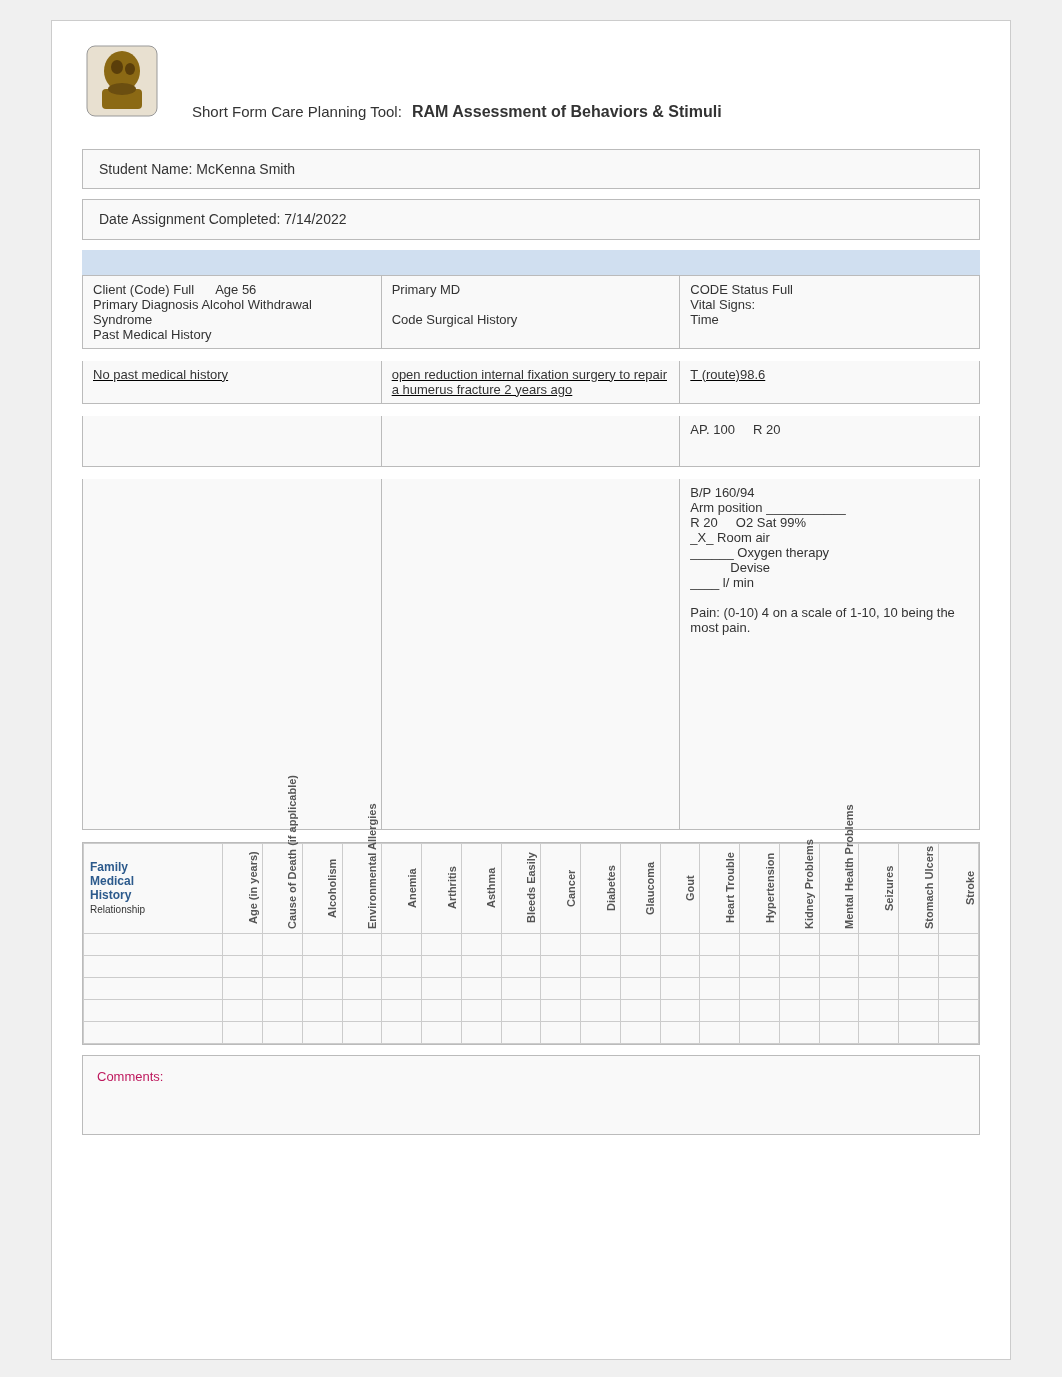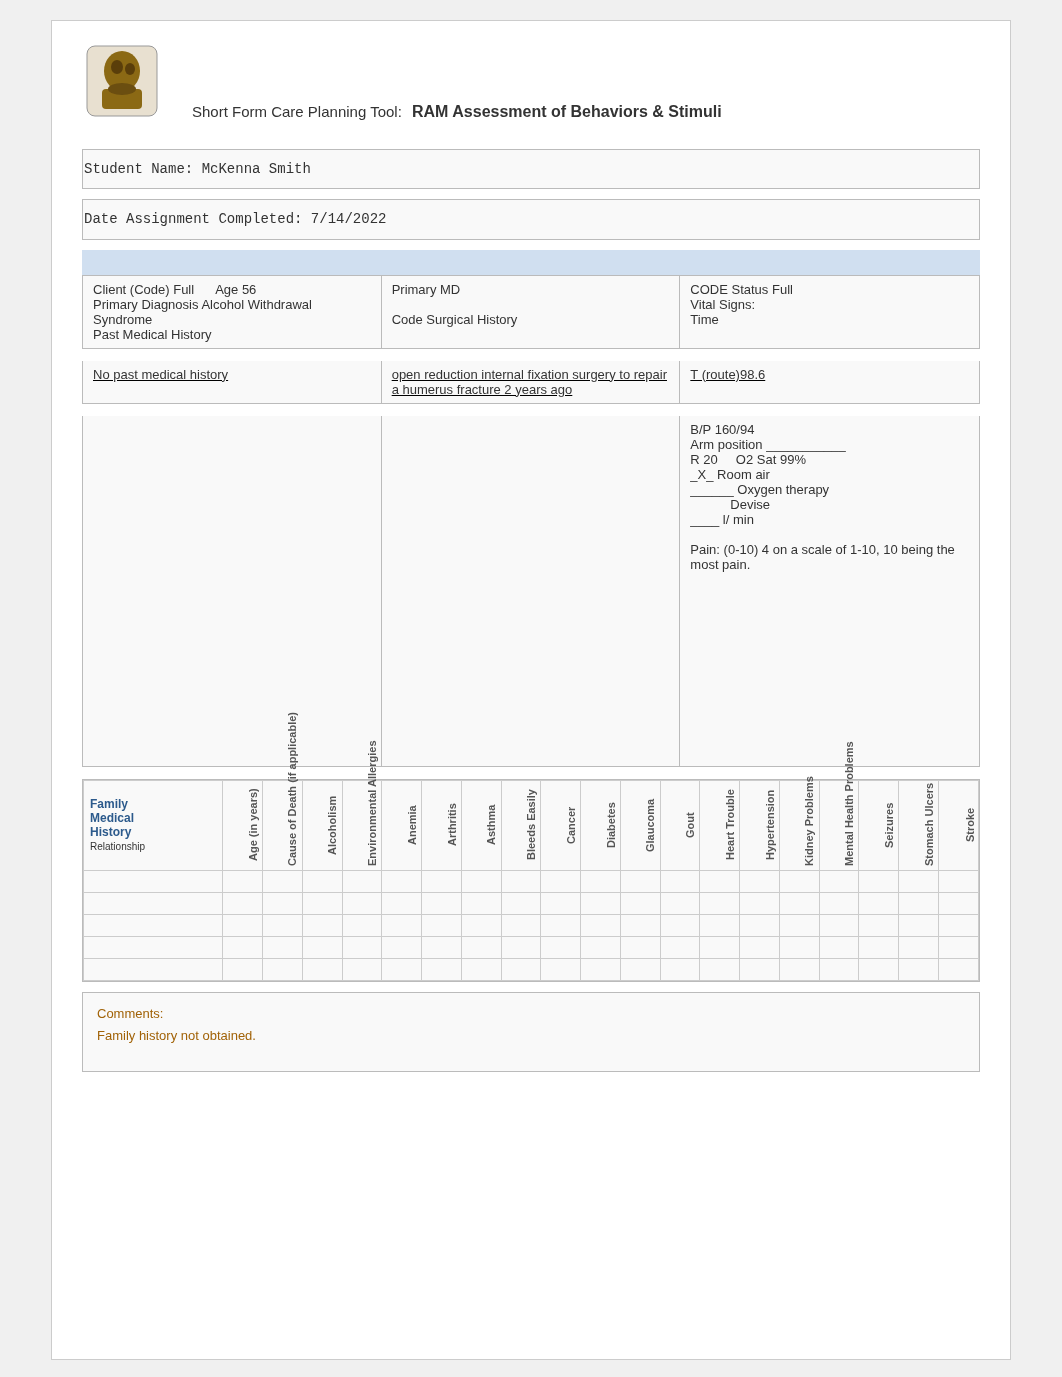--- a/index.html
+++ b/index.html
@@ -38,23 +38,22 @@
     .header-text span {
       margin-right: 6px;
     }
     .header-text strong {
       font-size: 16px;
     }
 
     .info-section {
       border: 1px solid #bbb;
       margin-bottom: 10px;
-      padding: 8px 1px;
+      padding: 8px 16px;
       background: #f9f9f9;
-      font-family: Liberation Mono, monospace;
     }
     .info-section p {
       font-size: 14px;
       color: #333;
       line-height: 1.6;
     }
 
     
     .fmh-section {
       border: 1px solid #bbb;
@@ -96,21 +95,21 @@
     }
     .fmh-table .data-row td {
       min-width: 20px;
     }
 
     .comments-section {
       border: 1px solid #bbb;
       padding: 10px 14px;
       background: #f9f9f9;
       font-size: 13px;
-      color: #a16207;
+      color: #be185d;
       line-height: 1.7;
       min-height: 80px;
     }
 
     .section-header {
       background: #d0dff0;
       padding: 5px 10px;
       font-size: 13px;
       font-weight: bold;
       color: #2c5a8c;
@@ -210,20 +209,30 @@
       <span>No past medical history</span>
     </div>
     <div class="col-cell">
       <span>open reduction internal fixation surgery to repair a humerus fracture 2 years ago</span>
     </div>
     <div class="col-cell">
       <p><span>T (route)98.6</span></p>
     </div>
   </div>
 
+  <div class="three-col-layout full-border" style="border-top:none;">
+    <div class="col-cell" style="height:50px;"></div>
+    <div class="col-cell"></div>
+    <div class="col-cell">
+      <p>
+        <span>AP. 100</span>&nbsp;&nbsp;&nbsp;&nbsp;
+        <span>R 20</span>
+      </p>
+    </div>
+  </div>
 
   <div class="three-col-layout full-border" style="border-top:none;">
     <div class="col-cell" style="min-height:350px;"></div>
     <div class="col-cell" style="min-height:350px;"></div>
     <div class="col-cell" style="min-height:350px;">
       <p><span>B/P 160/94</span></p>
       <p><span>Arm position ___________</span></p>
       <p>
         <span>R 20</span>&nbsp;&nbsp;&nbsp;&nbsp;
         <span>O2 Sat 99%</span>
@@ -393,20 +402,17 @@
             <td></td>
         </tr>
       </tbody>
     </table>
   </div>
 
   <div class="comments-section">
     <p>
       <span>Comments:</span>
     </p>
-    <p>
-      <span>Family history not obtained.</span>
-    </p>
   </div>
 
   <div style="height: 80px;"></div>
 
 </div>
 
 </body></html>

